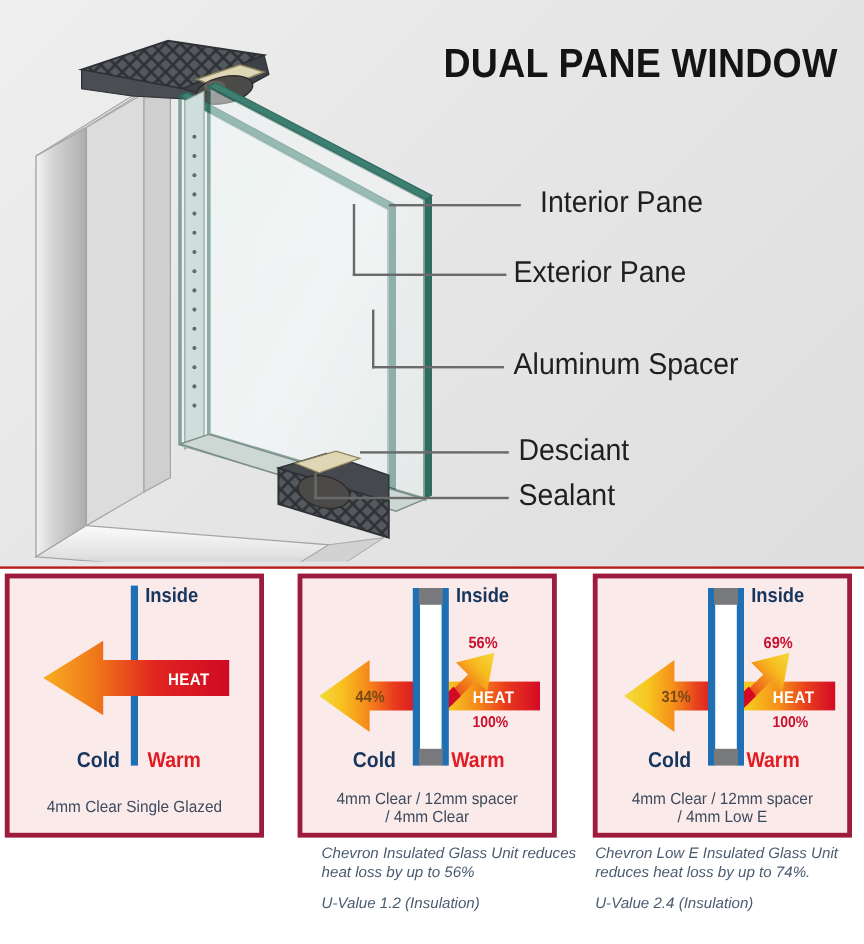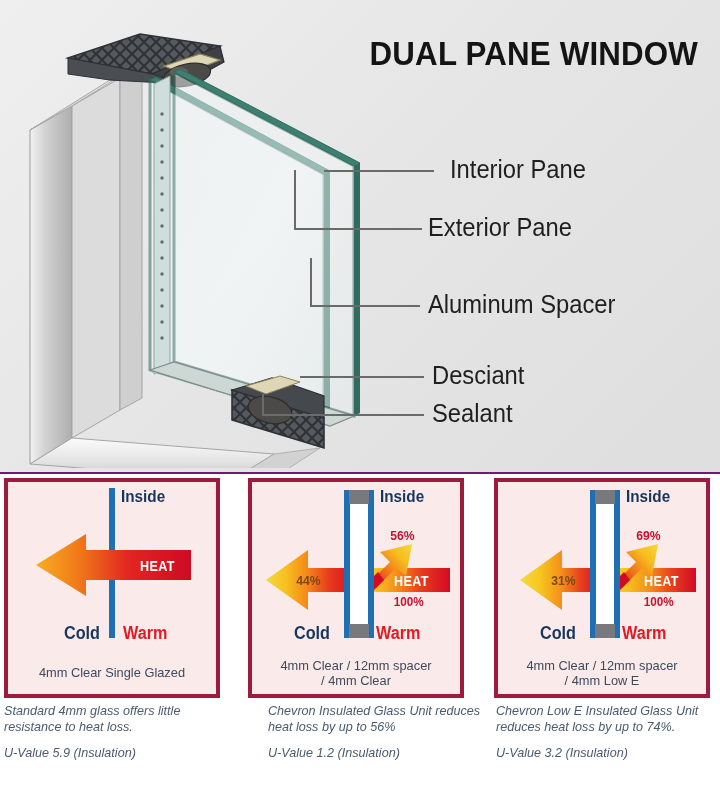--- a/index.html
+++ b/index.html
@@ -2,21 +2,21 @@
 <html><head>
 <meta charset="utf-8">
 <style>
   html,body{margin:0;padding:0;}
   body{
     width:720px;height:787px;
     background:#ffffff;
     font-family:"Liberation Sans", sans-serif;
     overflow:hidden;
   }
-  #page{position:relative;width:720px;height:787px;overflow:hidden;background:#701a75;}
+  #page{position:relative;width:720px;height:787px;overflow:hidden;background:#b91c1c;}
 
   
   .hero{
     position:absolute;left:0;top:0;width:720px;height:472px;
     background:linear-gradient(135deg,#efefef 0%,#e6e6e6 45%,#dedede 100%);
   }
   .hero-title{
     position:absolute;right:22px;top:34px;
     font-size:34px;font-weight:bold;color:#141414;
     letter-spacing:0.2px;
@@ -337,26 +337,22 @@
         <div class="lbl lbl-cold" style="left:42px;top:141px;">Cold</div>
         <div class="lbl lbl-warm" style="left:124px;top:141px;">Warm</div>
       </div>
 
       <div class="panel-caption">
         <span>4mm Clear / 12mm spacer</span><br>
         <span>/ 4mm Low E</span>
       </div>
     </div>
 
-    <div class="footnote f1">
-      <span>Standard 4mm glass offers little resistance to heat loss.</span>
-      <span class="uval">U-Value 5.9 (Insulation)</span>
-    </div>
     <div class="footnote f2">
       <span>Chevron Insulated Glass Unit reduces heat loss by up to 56%</span>
       <span class="uval">U-Value 1.2 (Insulation)</span>
     </div>
     <div class="footnote f3">
       <span>Chevron Low E Insulated Glass Unit reduces heat loss by up to 74%.</span>
-      <span class="uval">U-Value 3.2 (Insulation)</span>
+      <span class="uval">U-Value 2.4 (Insulation)</span>
     </div>
   </div>
 </div>
 
 </body></html>

